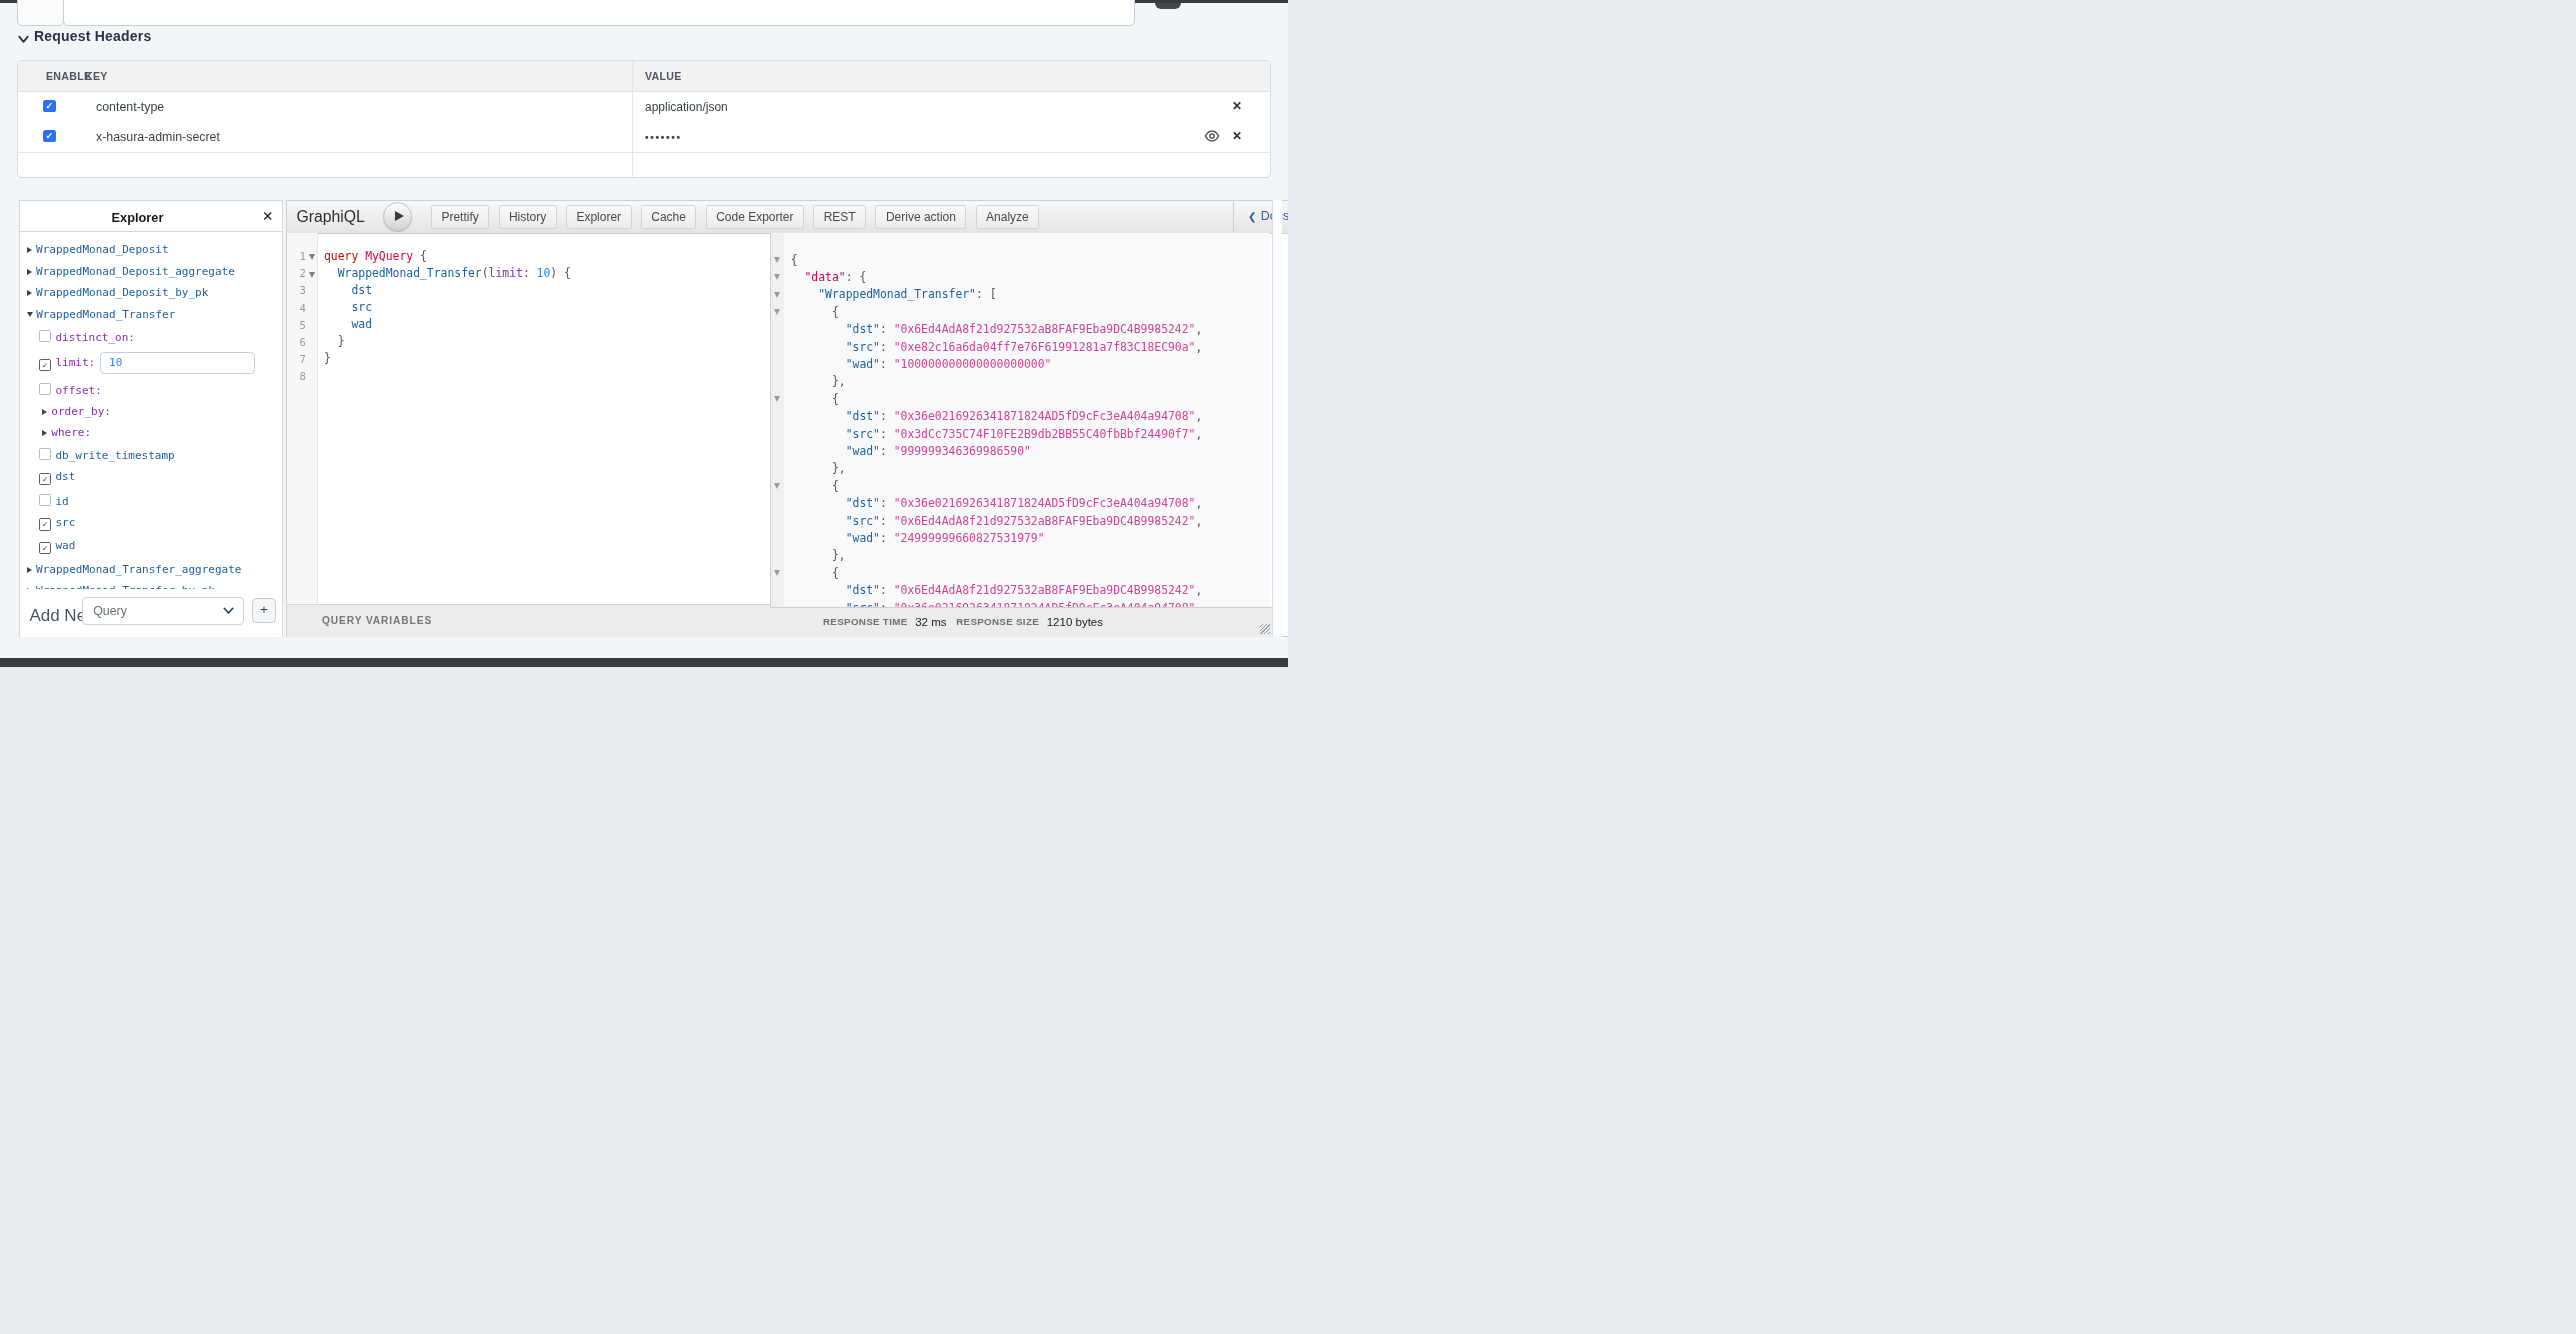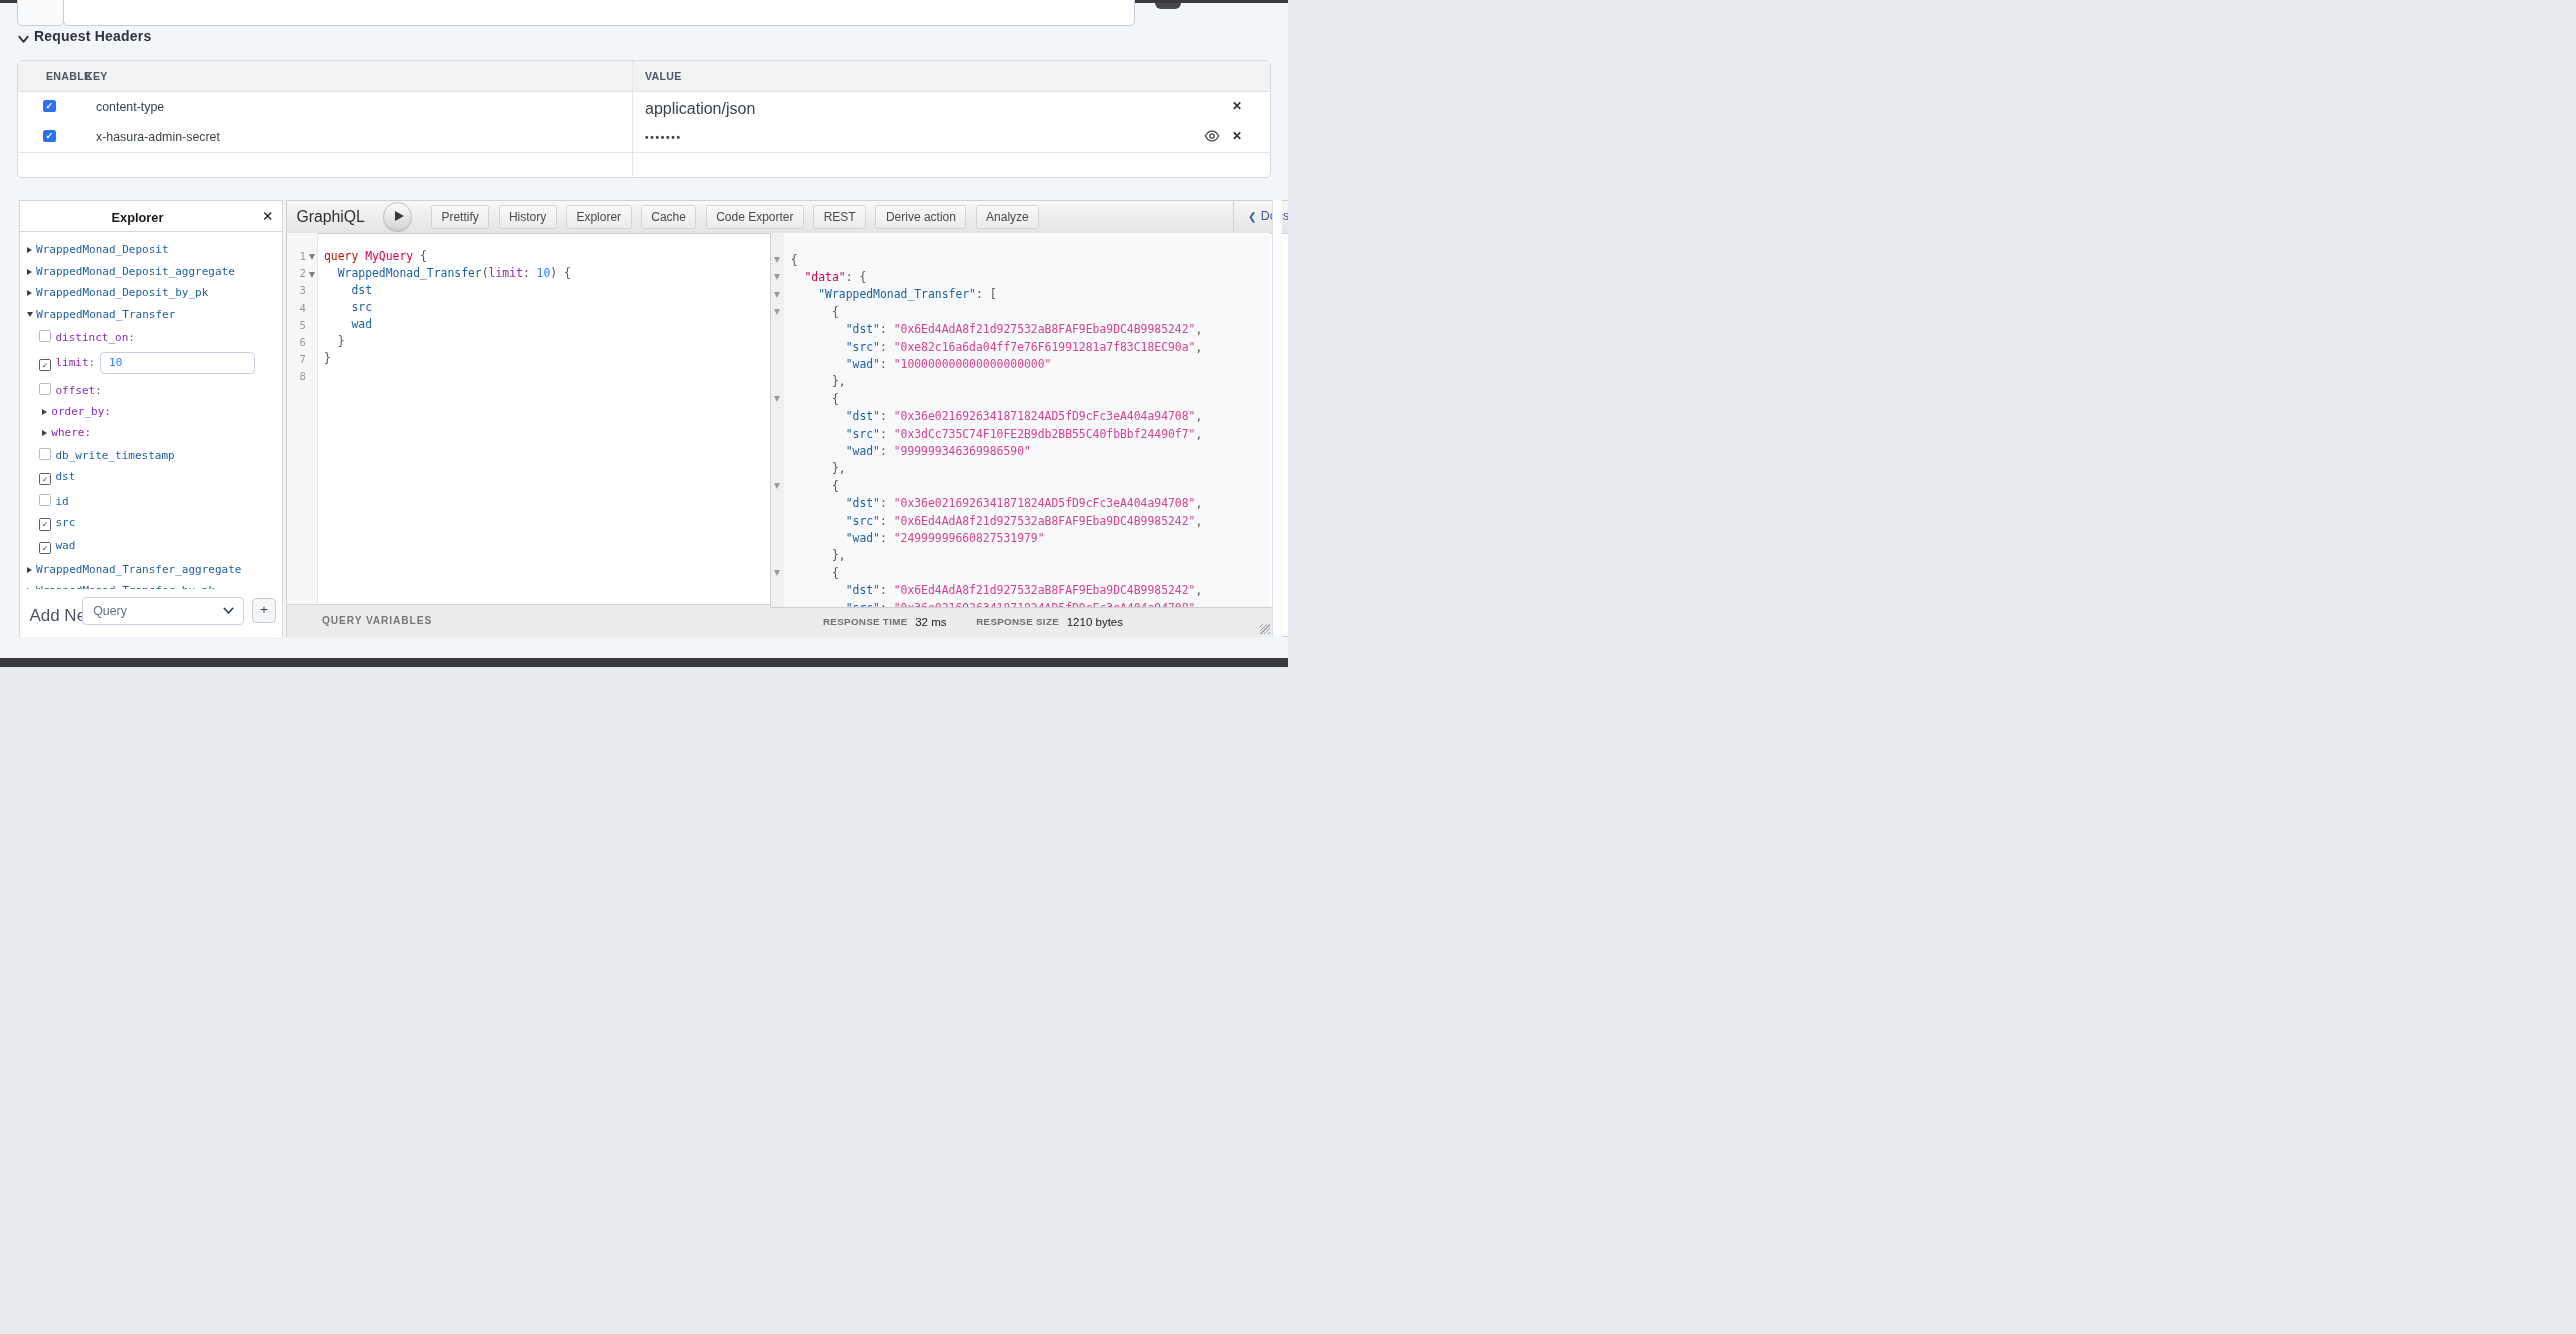--- a/index.html
+++ b/index.html
@@ -23,21 +23,21 @@
 
   .ht{left:17px;top:60px;width:1254px;height:118px;background:#fff;border:0.9px solid #d5d9e0;border-radius:5.1px;box-sizing:border-box;}
   .ht-head{position:absolute;left:0;top:0;width:100%;height:30px;background:#f2f2f2;border-bottom:0.9px solid #dcdfe3;border-radius:4.3px 4.3px 0 0;}
   .ht-col{position:absolute;top:9.4px;font-size:10.6px;font-weight:bold;color:#4d5660;letter-spacing:0.3px;}
   .ht-vline{position:absolute;left:614px;top:0;width:0.9px;height:116px;background:#e3e6ea;}
   .ht-row{position:absolute;left:0;width:100%;height:31px;}
   .ht-newrow-border{position:absolute;left:0;top:91px;width:100%;height:0.9px;background:#e3e6ea;}
   .cb{position:absolute;left:25px;top:8.5px;width:12.8px;height:12.8px;background:#2b6ff3;border-radius:2.6px;
       color:#fff;font-size:9.4px;font-weight:bold;text-align:center;line-height:12.8px;}
   .ht-key{position:absolute;left:78px;top:8.5px;font-size:12.4px;color:#3c434c;}
-  .ht-val{position:absolute;left:627px;top:8.5px;font-size:16px;color:#3c434c;}
+  .ht-val{position:absolute;left:627px;top:8.5px;font-size:12px;color:#3c434c;}
   .ht-x{position:absolute;left:1214px;top:7.7px;font-size:12px;font-weight:bold;color:#2f2f2f;cursor:pointer;}
   .ht-eye{position:absolute;left:1186px;top:8.5px;cursor:pointer;}
   .ph{color:#8e9cb2;}
 
   
   .explorer{left:19px;top:200px;width:264px;height:437px;background:#fff;border:0.9px solid #d3d6da;box-sizing:border-box;}
   .exp-title{position:absolute;left:0;top:8.5px;width:235px;text-align:center;font-size:12.8px;font-weight:bold;color:#15191e;}
   .exp-close{position:absolute;left:242px;top:6.8px;font-size:13.6px;color:#1b1f23;cursor:pointer;}
   .exp-hr{position:absolute;left:0;top:30px;width:100%;height:0.9px;background:#d8d8d8;}
   .exp-tree{position:absolute;left:0;top:38px;width:100%;font-size:11px;}
@@ -229,21 +229,21 @@
         <div class="rfold" style="top: 337px;"></div>
       </div>
     <div class="resp">
       <div class="resp-code mono" id="resp-code"><div><span class="tk-pun">{</span></div><div><span class="tk-pl">  </span><span class="tk-def">"data"</span><span class="tk-pun">: {</span></div><div><span class="tk-pl">    </span><span class="tk-prop">"WrappedMonad_Transfer"</span><span class="tk-pun">: [</span></div><div><span class="tk-pl">      </span><span class="tk-pun">{</span></div><div><span class="tk-pl">        </span><span class="tk-prop">"dst"</span><span class="tk-pun">: </span><span class="tk-str">"0x6Ed4AdA8f21d927532aB8FAF9Eba9DC4B9985242"</span><span class="tk-pun">,</span></div><div><span class="tk-pl">        </span><span class="tk-prop">"src"</span><span class="tk-pun">: </span><span class="tk-str">"0xe82c16a6da04ff7e76F61991281a7f83C18EC90a"</span><span class="tk-pun">,</span></div><div><span class="tk-pl">        </span><span class="tk-prop">"wad"</span><span class="tk-pun">: </span><span class="tk-str">"100000000000000000000"</span></div><div><span class="tk-pl">      </span><span class="tk-pun">},</span></div><div><span class="tk-pl">      </span><span class="tk-pun">{</span></div><div><span class="tk-pl">        </span><span class="tk-prop">"dst"</span><span class="tk-pun">: </span><span class="tk-str">"0x36e0216926341871824AD5fD9cFc3eA404a94708"</span><span class="tk-pun">,</span></div><div><span class="tk-pl">        </span><span class="tk-prop">"src"</span><span class="tk-pun">: </span><span class="tk-str">"0x3dCc735C74F10FE2B9db2BB55C40fbBbf24490f7"</span><span class="tk-pun">,</span></div><div><span class="tk-pl">        </span><span class="tk-prop">"wad"</span><span class="tk-pun">: </span><span class="tk-str">"999999346369986590"</span></div><div><span class="tk-pl">      </span><span class="tk-pun">},</span></div><div><span class="tk-pl">      </span><span class="tk-pun">{</span></div><div><span class="tk-pl">        </span><span class="tk-prop">"dst"</span><span class="tk-pun">: </span><span class="tk-str">"0x36e0216926341871824AD5fD9cFc3eA404a94708"</span><span class="tk-pun">,</span></div><div><span class="tk-pl">        </span><span class="tk-prop">"src"</span><span class="tk-pun">: </span><span class="tk-str">"0x6Ed4AdA8f21d927532aB8FAF9Eba9DC4B9985242"</span><span class="tk-pun">,</span></div><div><span class="tk-pl">        </span><span class="tk-prop">"wad"</span><span class="tk-pun">: </span><span class="tk-str">"24999999660827531979"</span></div><div><span class="tk-pl">      </span><span class="tk-pun">},</span></div><div><span class="tk-pl">      </span><span class="tk-pun">{</span></div><div><span class="tk-pl">        </span><span class="tk-prop">"dst"</span><span class="tk-pun">: </span><span class="tk-str">"0x6Ed4AdA8f21d927532aB8FAF9Eba9DC4B9985242"</span><span class="tk-pun">,</span></div><div><span class="tk-pl">        </span><span class="tk-prop">"src"</span><span class="tk-pun">: </span><span class="tk-str">"0x36e0216926341871824AD5fD9cFc3eA404a94708"</span></div></div>
     </div>
 
     <div class="resp-foot">
       <div class="rf-row">
         <span class="rf-label">RESPONSE TIME</span>
         <span class="rf-val">32 ms</span>
-        <span class="rf-label" style="margin-left:22px">RESPONSE SIZE</span>
+        <span class="rf-label" style="margin-left:2px">RESPONSE SIZE</span>
         <span class="rf-val">1210 bytes</span>
       </div>
       <div class="grip"></div>
     </div>
   </div>
 
   <div class="abs scrollcol"></div>
 
   <div class="abs bottombar"></div>
 </div>

